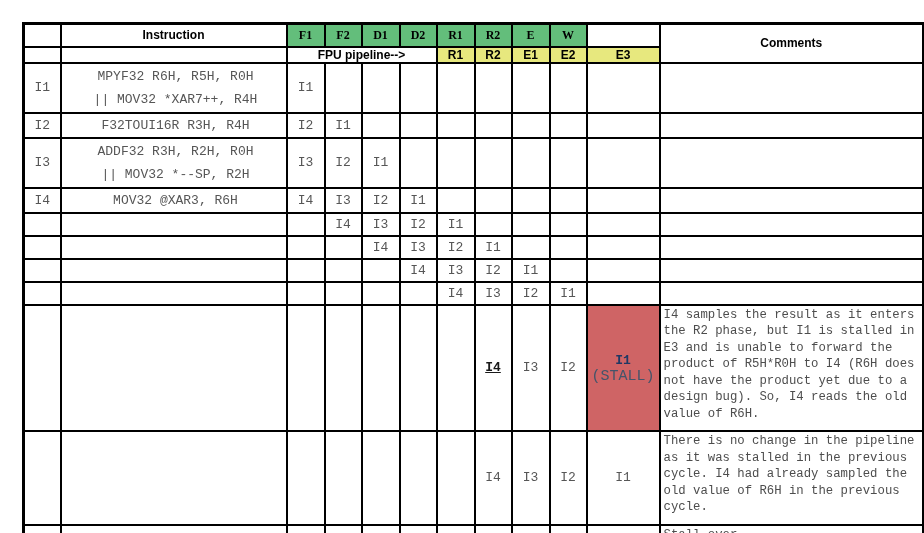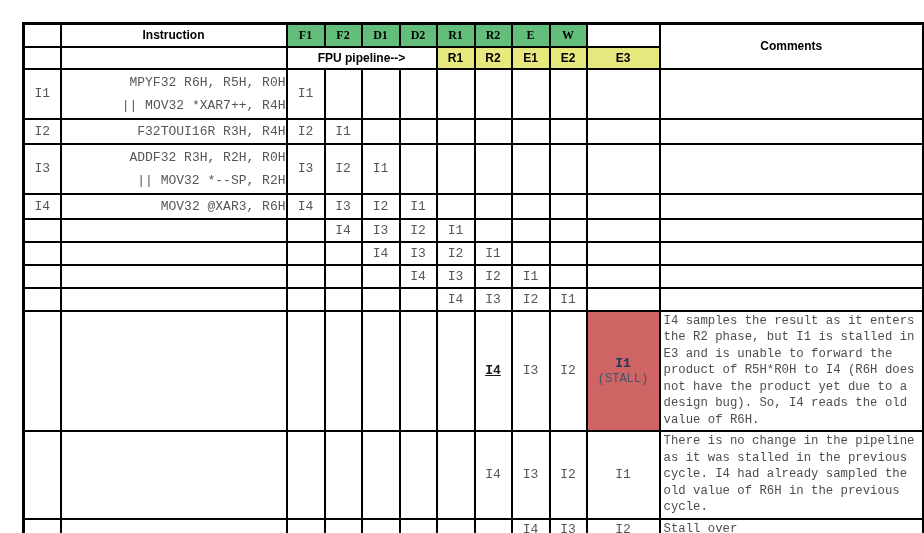--- a/index.html
+++ b/index.html
@@ -8,29 +8,29 @@
     position:absolute;left:22px;top:22px;width:900px;
     border-collapse:collapse;table-layout:fixed;
     border:3px solid #000;
     font-family:"Liberation Mono",monospace;
   }
   td,th{border:2px solid #000;padding:0;overflow:hidden;}
   th{font-family:"Liberation Sans",sans-serif;font-weight:bold;font-size:12px;color:#000;text-align:center;vertical-align:middle;}
   .g{background:var(--green);font-family:Liberation Serif, serif;}
   .y{background:var(--yellow);}
   .lbl{text-align:center;vertical-align:middle;color:var(--celltext);font-size:13px;}
-  .instr{text-align:right;vertical-align:middle;color:var(--celltext);font-size:13px;padding-left:4px;margin-left:41px;}
+  .instr{text-align:center;vertical-align:middle;color:var(--celltext);font-size:13px;padding-left:4px;margin-left:41px;}
   .iline{line-height:23px;white-space:pre;}
   .st{text-align:center;vertical-align:middle;color:var(--celltext);font-size:13px;}
   .bu{font-weight:bold;text-decoration:underline;color:#1a1a1a;}
-  .cmt{vertical-align:top;text-align:left;color:#4d4d4d;font-size:12.3px;line-height:16.5px;padding:1px 1px 2px 3px;}
+  .cmt{vertical-align:top;text-align:left;color:#4d4d4d;font-size:12.3px;line-height:16.5px;padding:1px 1px 8px 3px;}
   .stall{background:var(--red);}
   .sti{color:var(--navy);font-weight:bold;font-size:13px;line-height:17px;}
-  .sts{color:var(--navy2);font-size:12px;line-height:15px;}
-  tr.h1{height:23px;} tr.h2{height:22px;}
+  .sts{color:var(--navy2);font-size:15px;line-height:15px;}
+  tr.h1{height:23px;} tr.h2{height:16px;}
   tr.r50{height:50px;} tr.r23{height:23px;}
   tr.r120{height:120px;} tr.r83{height:83px;} tr.r21{height:21px;}
 </style>
 </head>
 <body>
 
 <table class="pipe">
   <colgroup>
     <col style="width:37px">
       <col style="width:226px">

